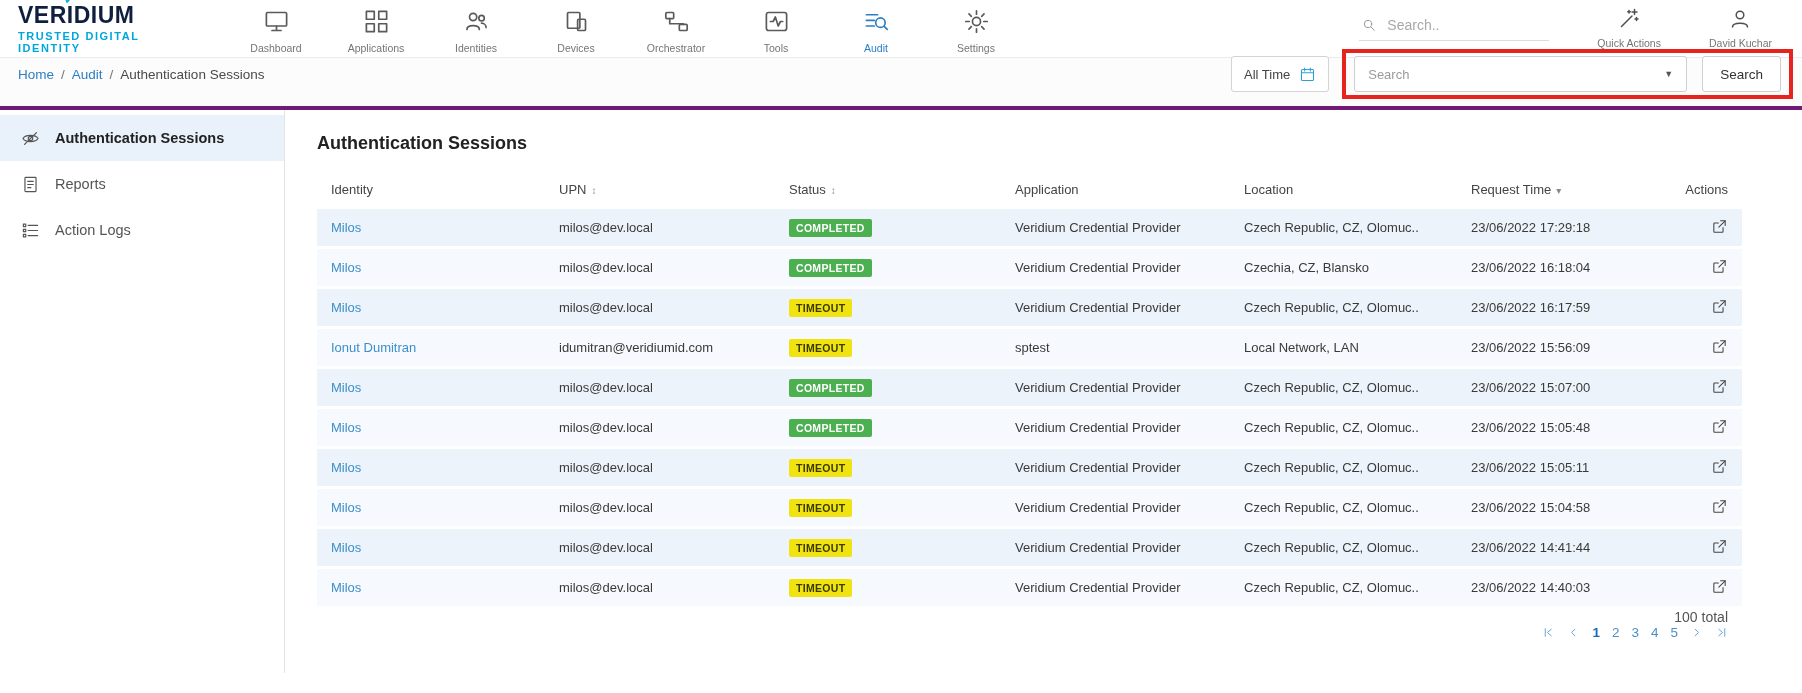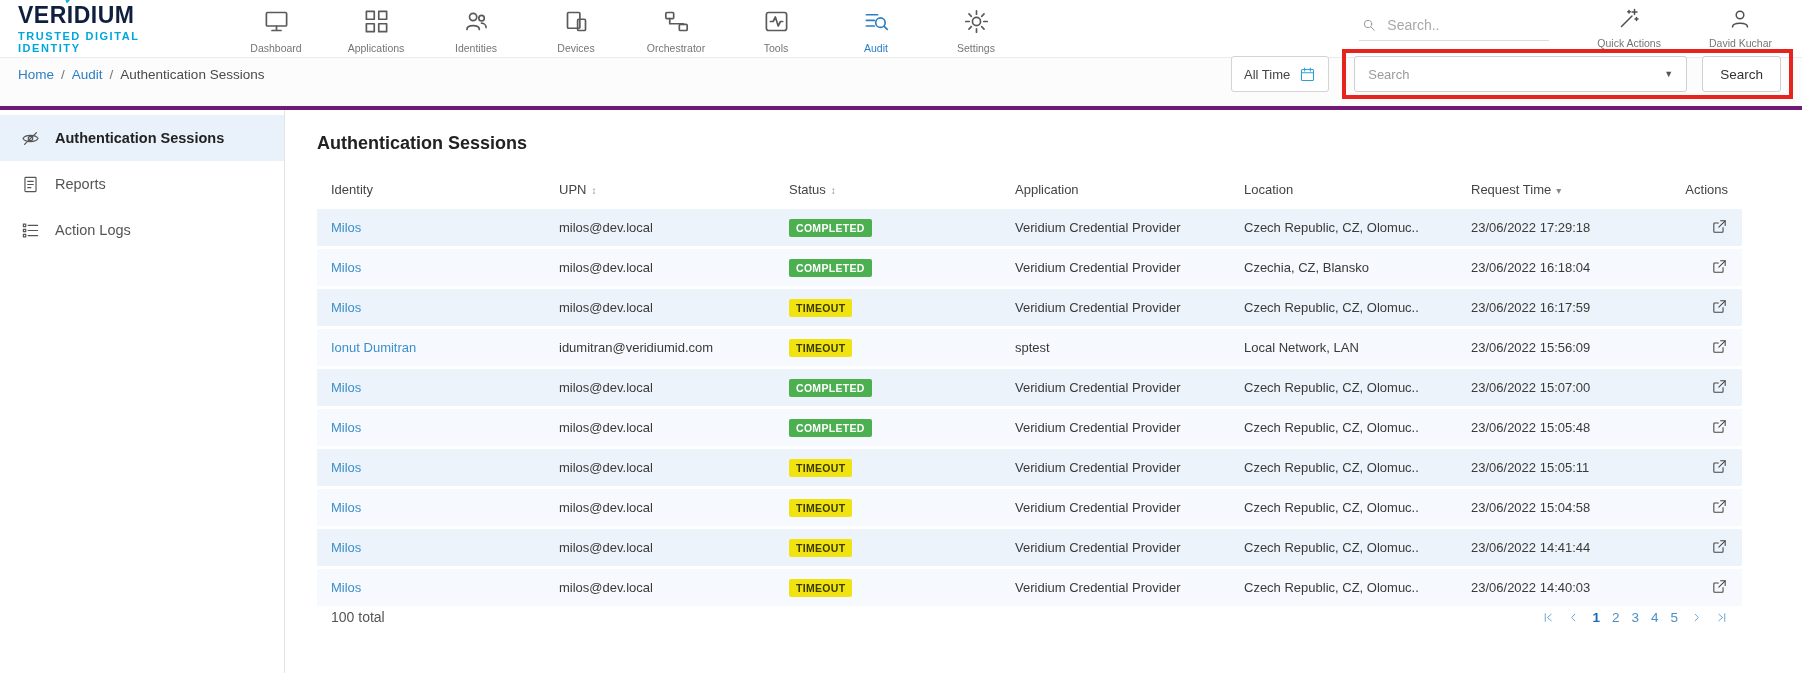--- a/index.html
+++ b/index.html
@@ -62,21 +62,21 @@
   .sort { font-size:10px; color:#888; margin-left:5px; }
   .t-row { display:grid; grid-template-columns:228px 230px 226px 229px 227px 205px 1fr;
     align-items:center; height:37px; margin-bottom:3px; padding:0 14px; font-size:13px; color:#3a3a3a; background:#edf3fa; }
   .t-row.even { background:#f6f9fd; }
   .td.right { text-align:right; }
   .link { color:#3d8fc9; cursor:pointer; }
   .badge { display:inline-block; font-size:10.5px; font-weight:bold; letter-spacing:.3px; padding:3px 7px; border-radius:2px; }
   .action-icon { display:inline-block; color:#444; cursor:pointer; }
   .action-icon svg { width:17px; height:17px; display:inline-block; }
 
-  .table-footer { display:flex; align-items:flex-end; padding:0 14px; }
+  .table-footer { display:flex; align-items:flex-end; padding:0 14px;flex-direction:column; }
   .total { font-size:14px; color:#555; }
   .pagination { margin-left:auto; display:flex; align-items:center; gap:12px; font-size:13.5px; }
   .pg-arrow { color:#4a90c7; cursor:pointer; } .pg-arrow svg { width:13px; height:13px; }
   .page-num { color:#4a90c7; cursor:pointer; }
   .page-num.current { color:#1a6bbd; font-weight:bold; }
 </style>
 </head>
 <body>
 
 <div class="app">

